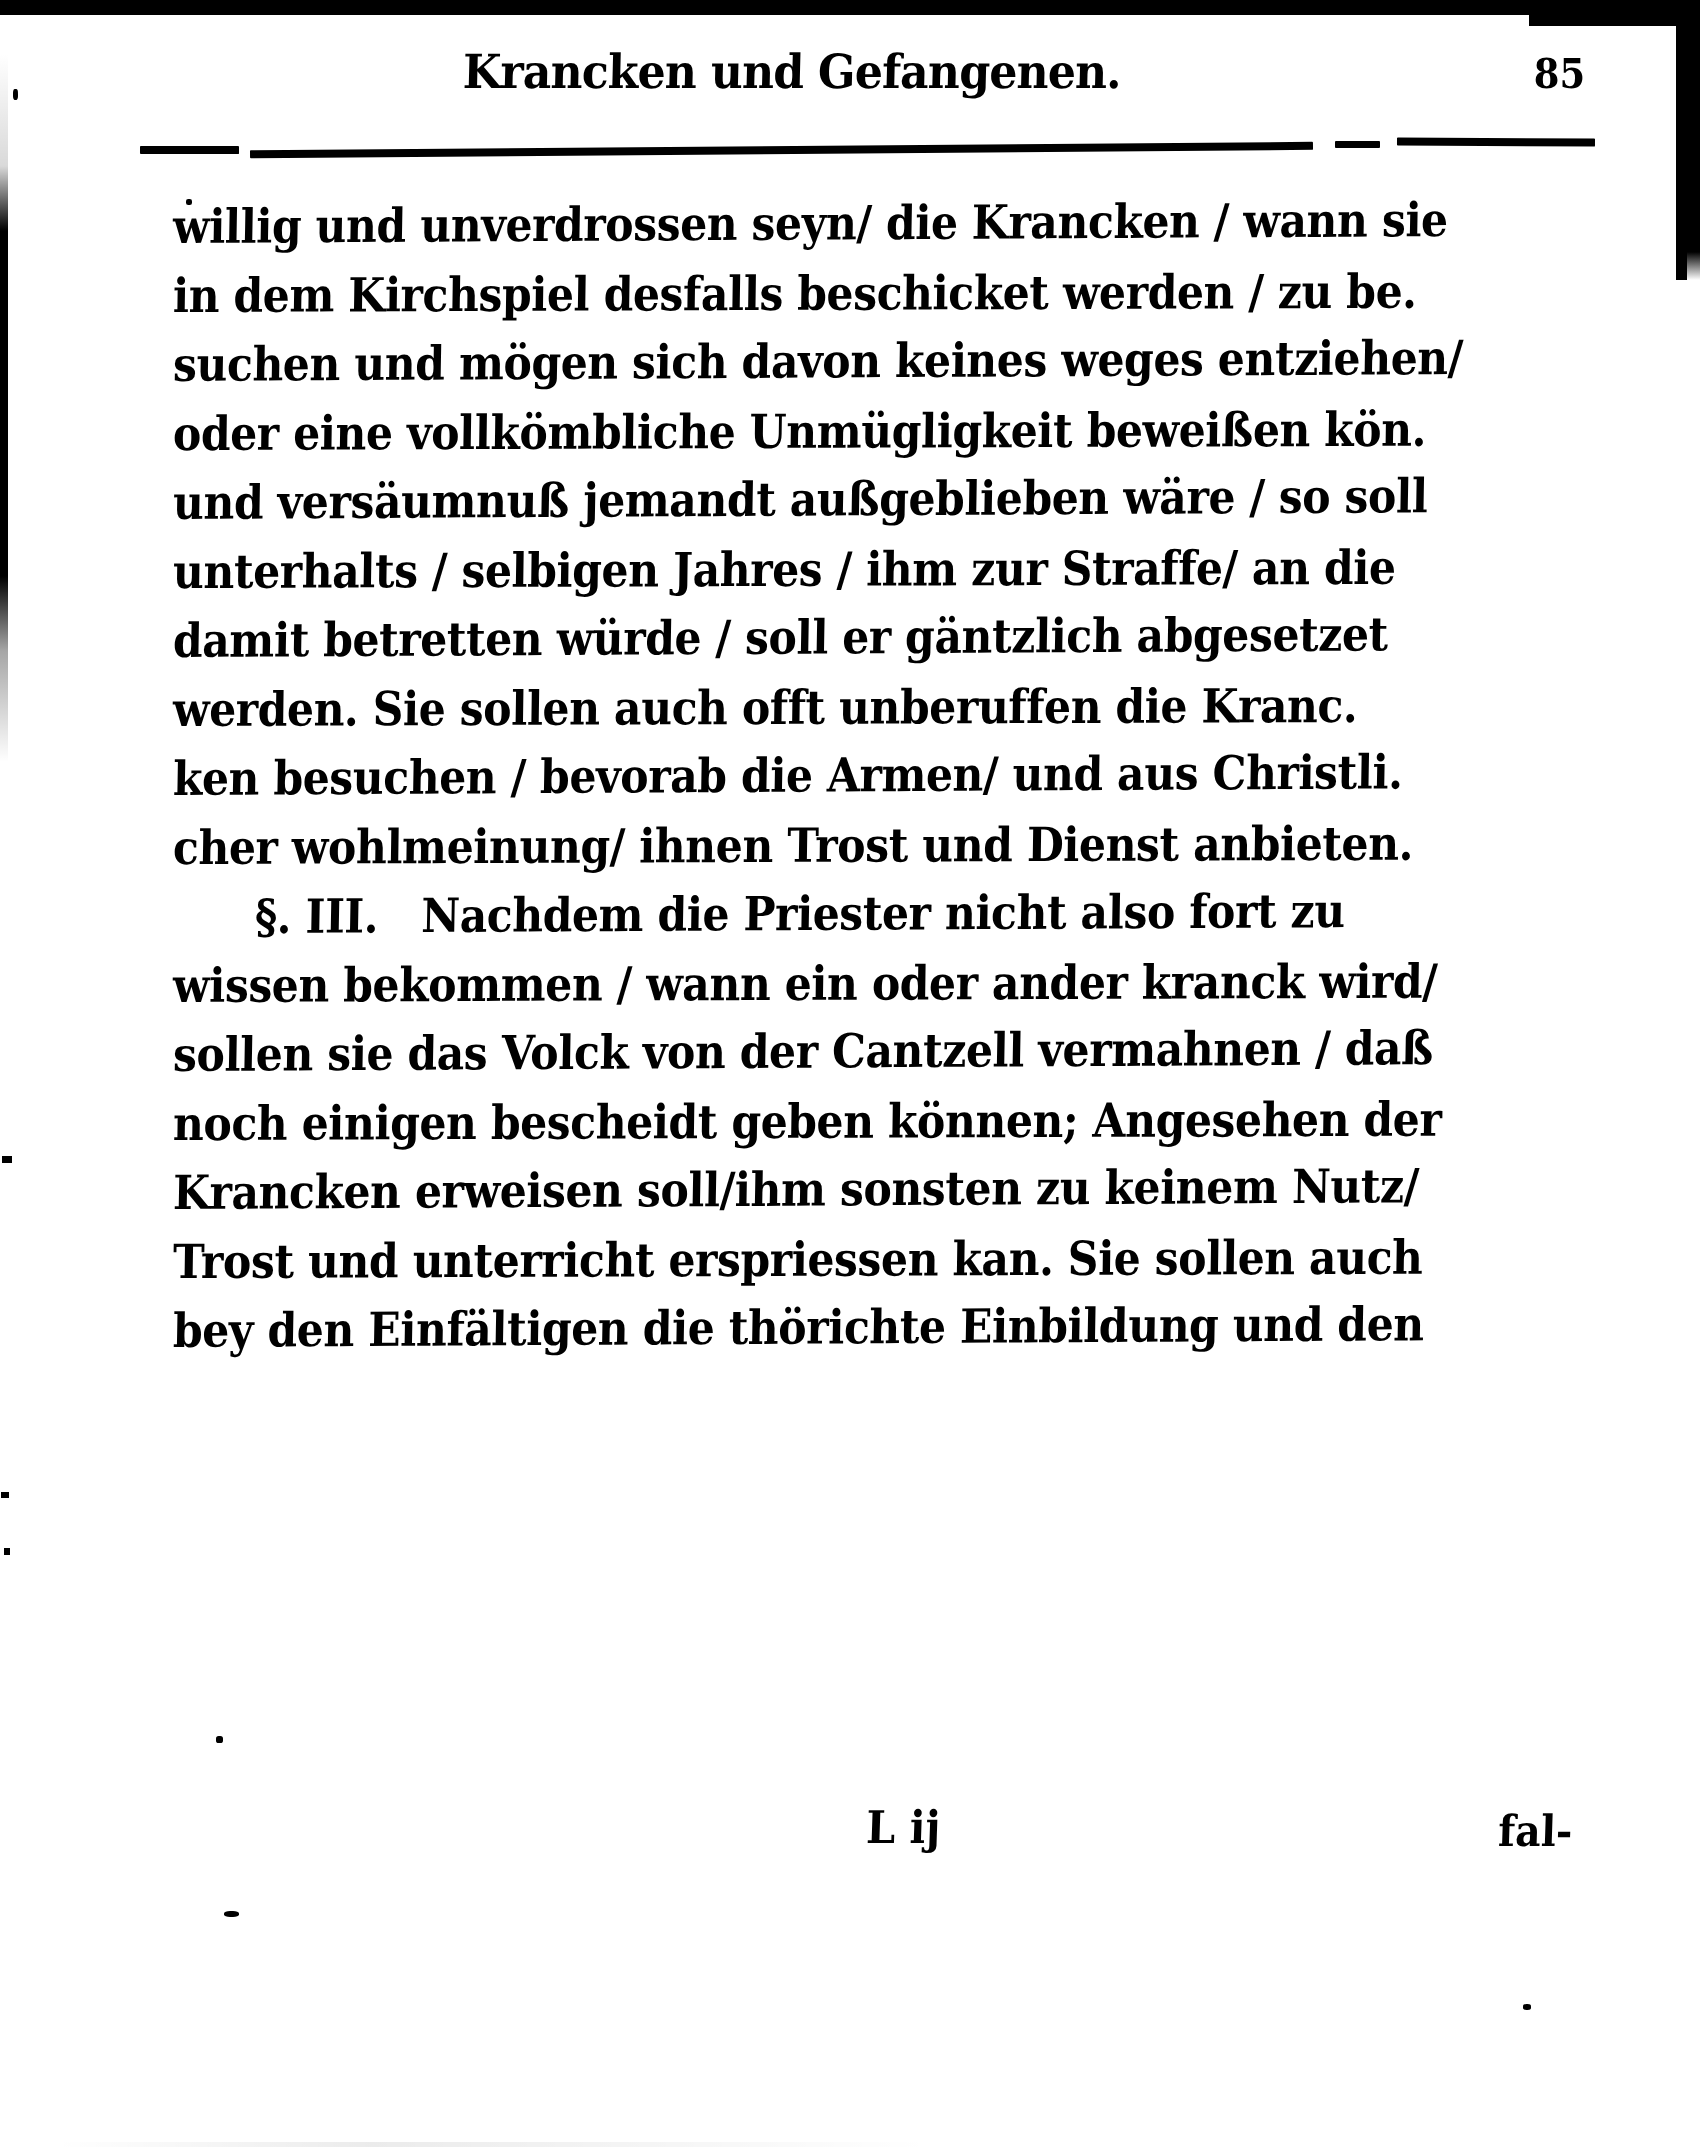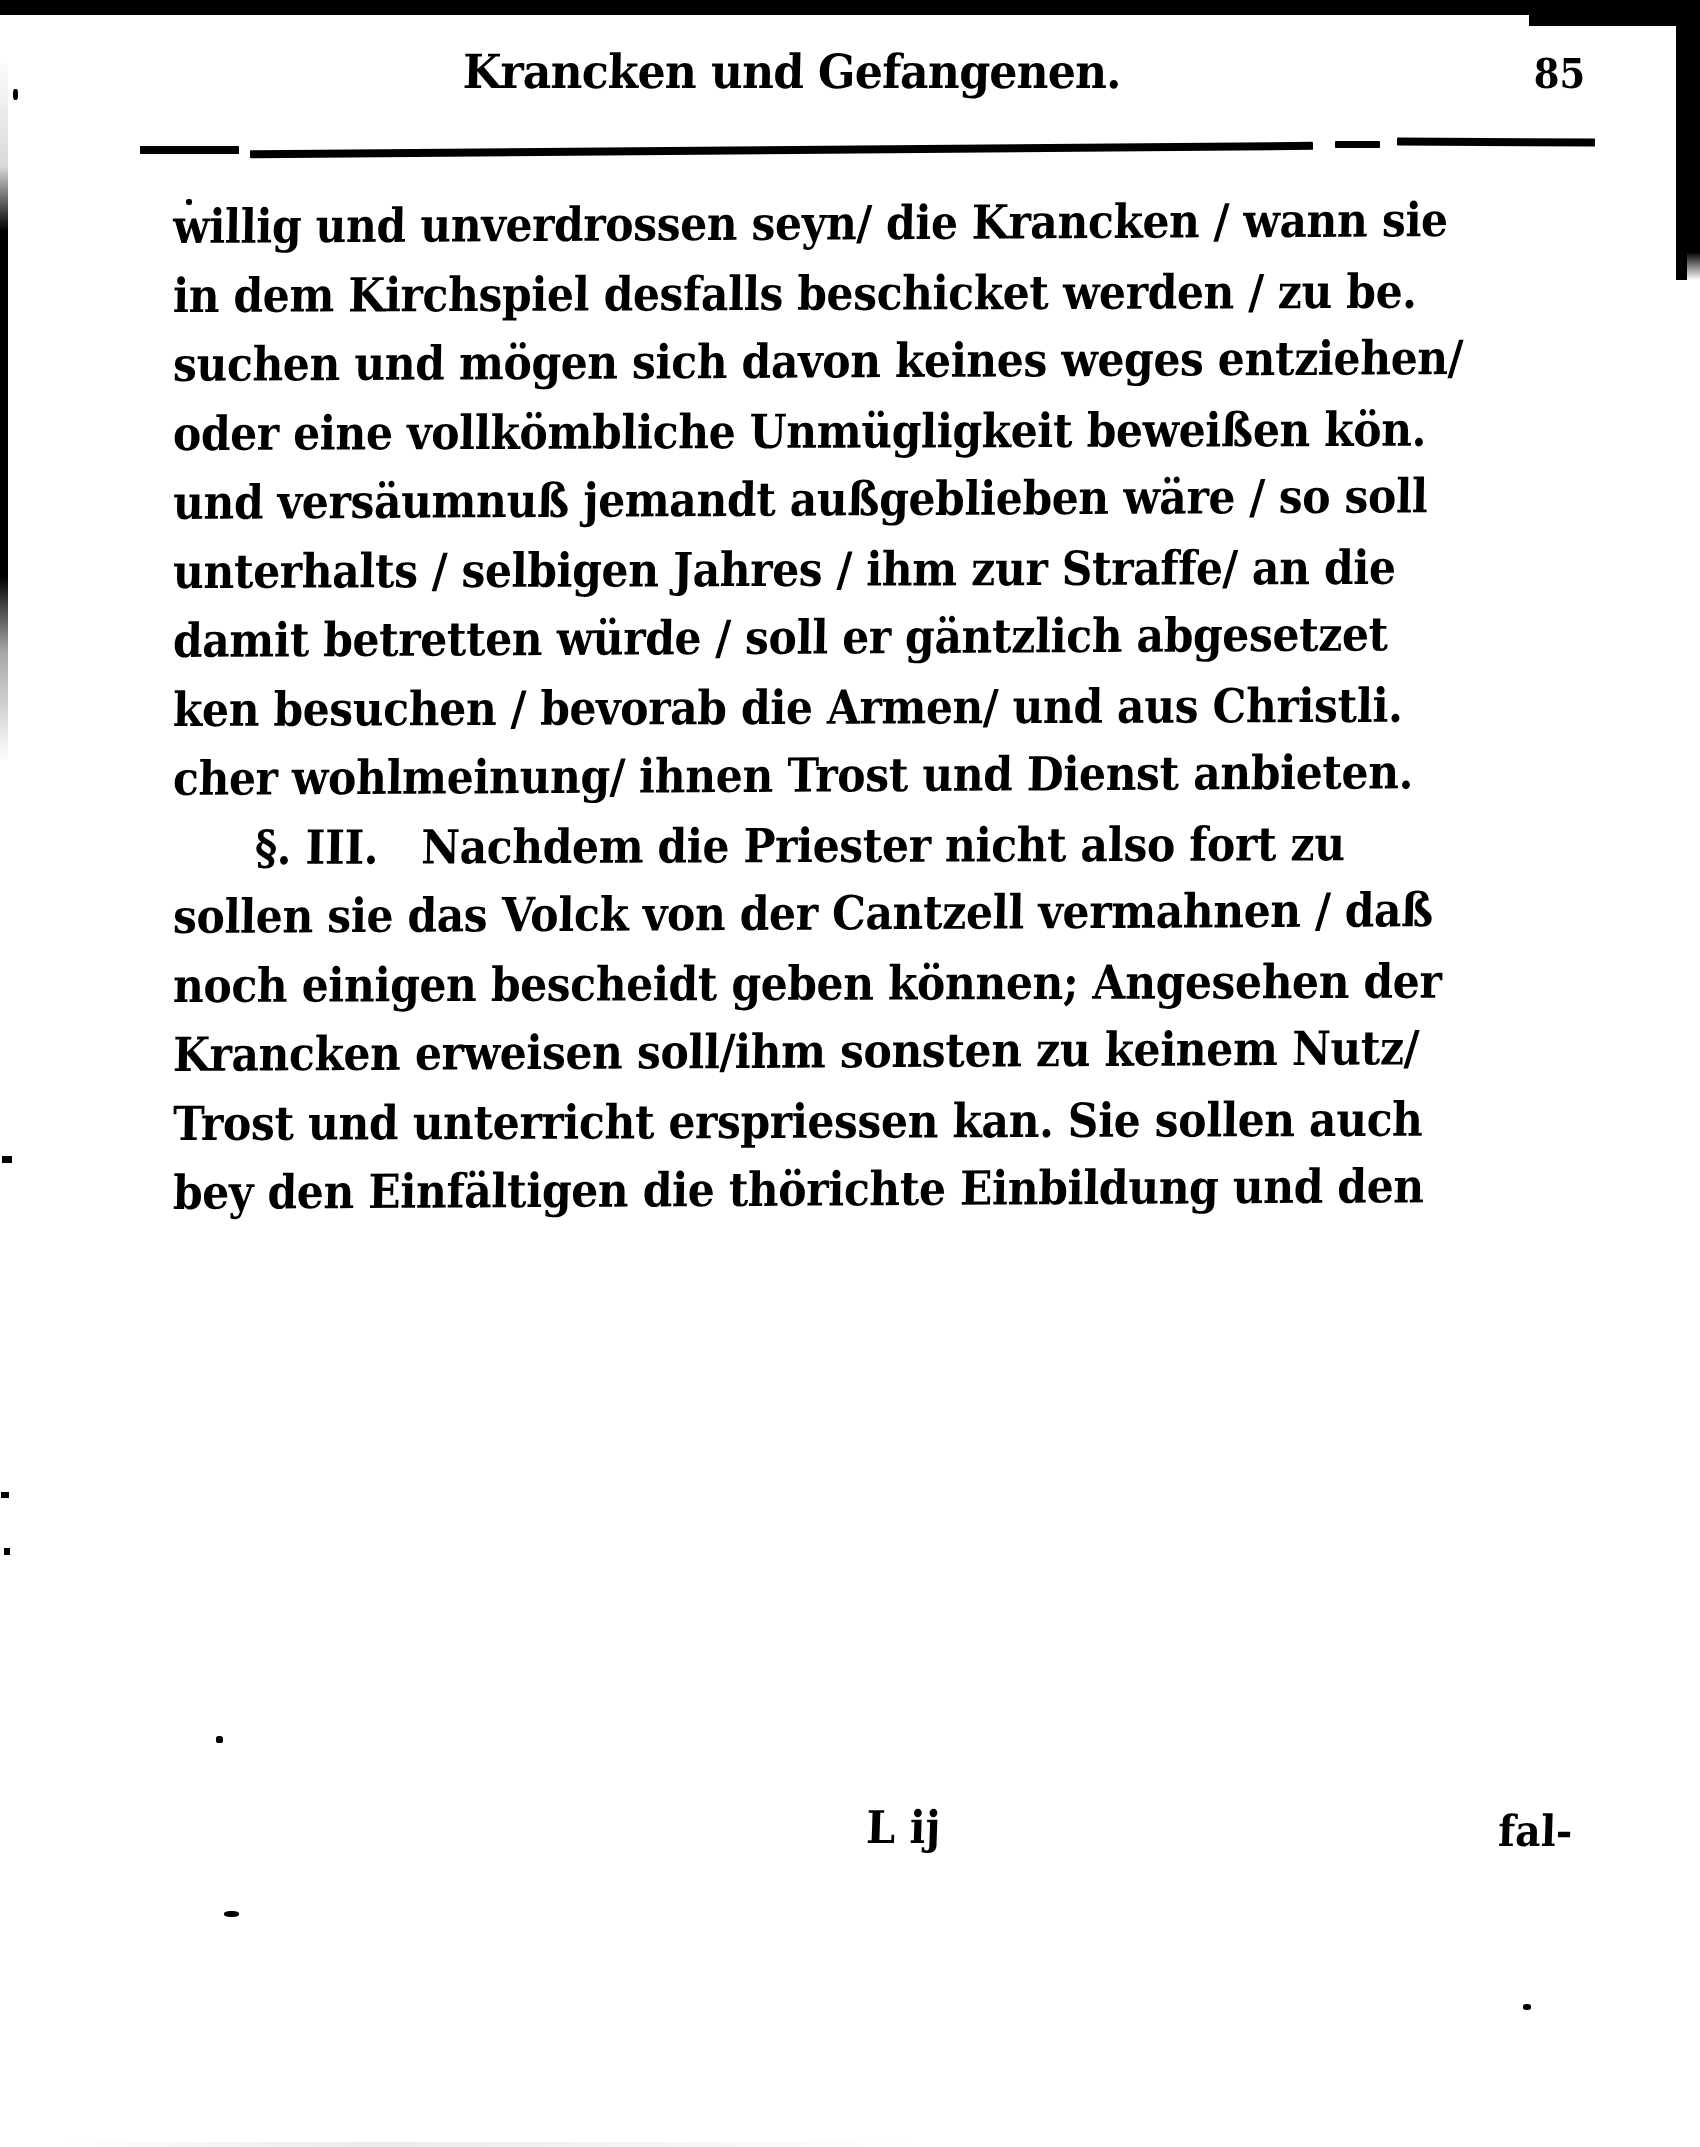--- a/index.html
+++ b/index.html
@@ -153,27 +153,29 @@
 
   <div id="body-text">
 
     <div class="line"><span class="txt">willig und unverdrossen seyn/ die Krancken / wann sie</span></div>
     <div class="line"><span class="txt">in dem Kirchspiel desfalls beschicket werden /  zu be․</span></div>
     <div class="line"><span class="txt">suchen und mögen sich davon keines  weges  entziehen/</span></div>
     <div class="line"><span class="txt">oder eine vollkömbliche Unmügligkeit  beweißen  kön․</span></div>
     <div class="line"><span class="txt">und versäumnuß jemandt außgeblieben wäre / so soll</span></div>
     <div class="line"><span class="txt">unterhalts / selbigen Jahres /  ihm zur Straffe/ an die</span></div>
     <div class="line"><span class="txt">damit  betretten   würde /   soll  er  gäntzlich  abgesetzet</span></div>
+    <div class="line"><span class="txt">werden.     Sie sollen auch offt unberuffen die Kranc․</span></div>
     <div class="line"><span class="txt">ken besuchen /  bevorab die  Armen/ und aus Christli․</span></div>
     <div class="line"><span class="txt">cher wohlmeinung/ ihnen Trost und Dienst anbieten.</span></div>
 
     <div class="line indent">
       <span class="txt"><span class="sect">§. III.</span><span>&nbsp;&nbsp;&nbsp;</span><span>Nachdem die Priester nicht also fort zu</span></span>
     </div>
 
+    <div class="line"><span class="txt">wissen bekommen / wann ein oder ander kranck wird/</span></div>
     <div class="line"><span class="txt">sollen sie das Volck von der Cantzell vermahnen / daß</span></div>
     <div class="line"><span class="txt">noch  einigen  bescheidt geben können;  Angesehen der</span></div>
 
 
     <div class="line"><span class="txt">Krancken erweisen soll/ihm  sonsten zu keinem Nutz/</span></div>
     <div class="line"><span class="txt">Trost  und unterricht erspriessen kan. Sie sollen auch</span></div>
     <div class="line"><span class="txt">bey den Einfältigen die thörichte Einbildung und den</span></div>
   </div>
 
   <div id="foot">

